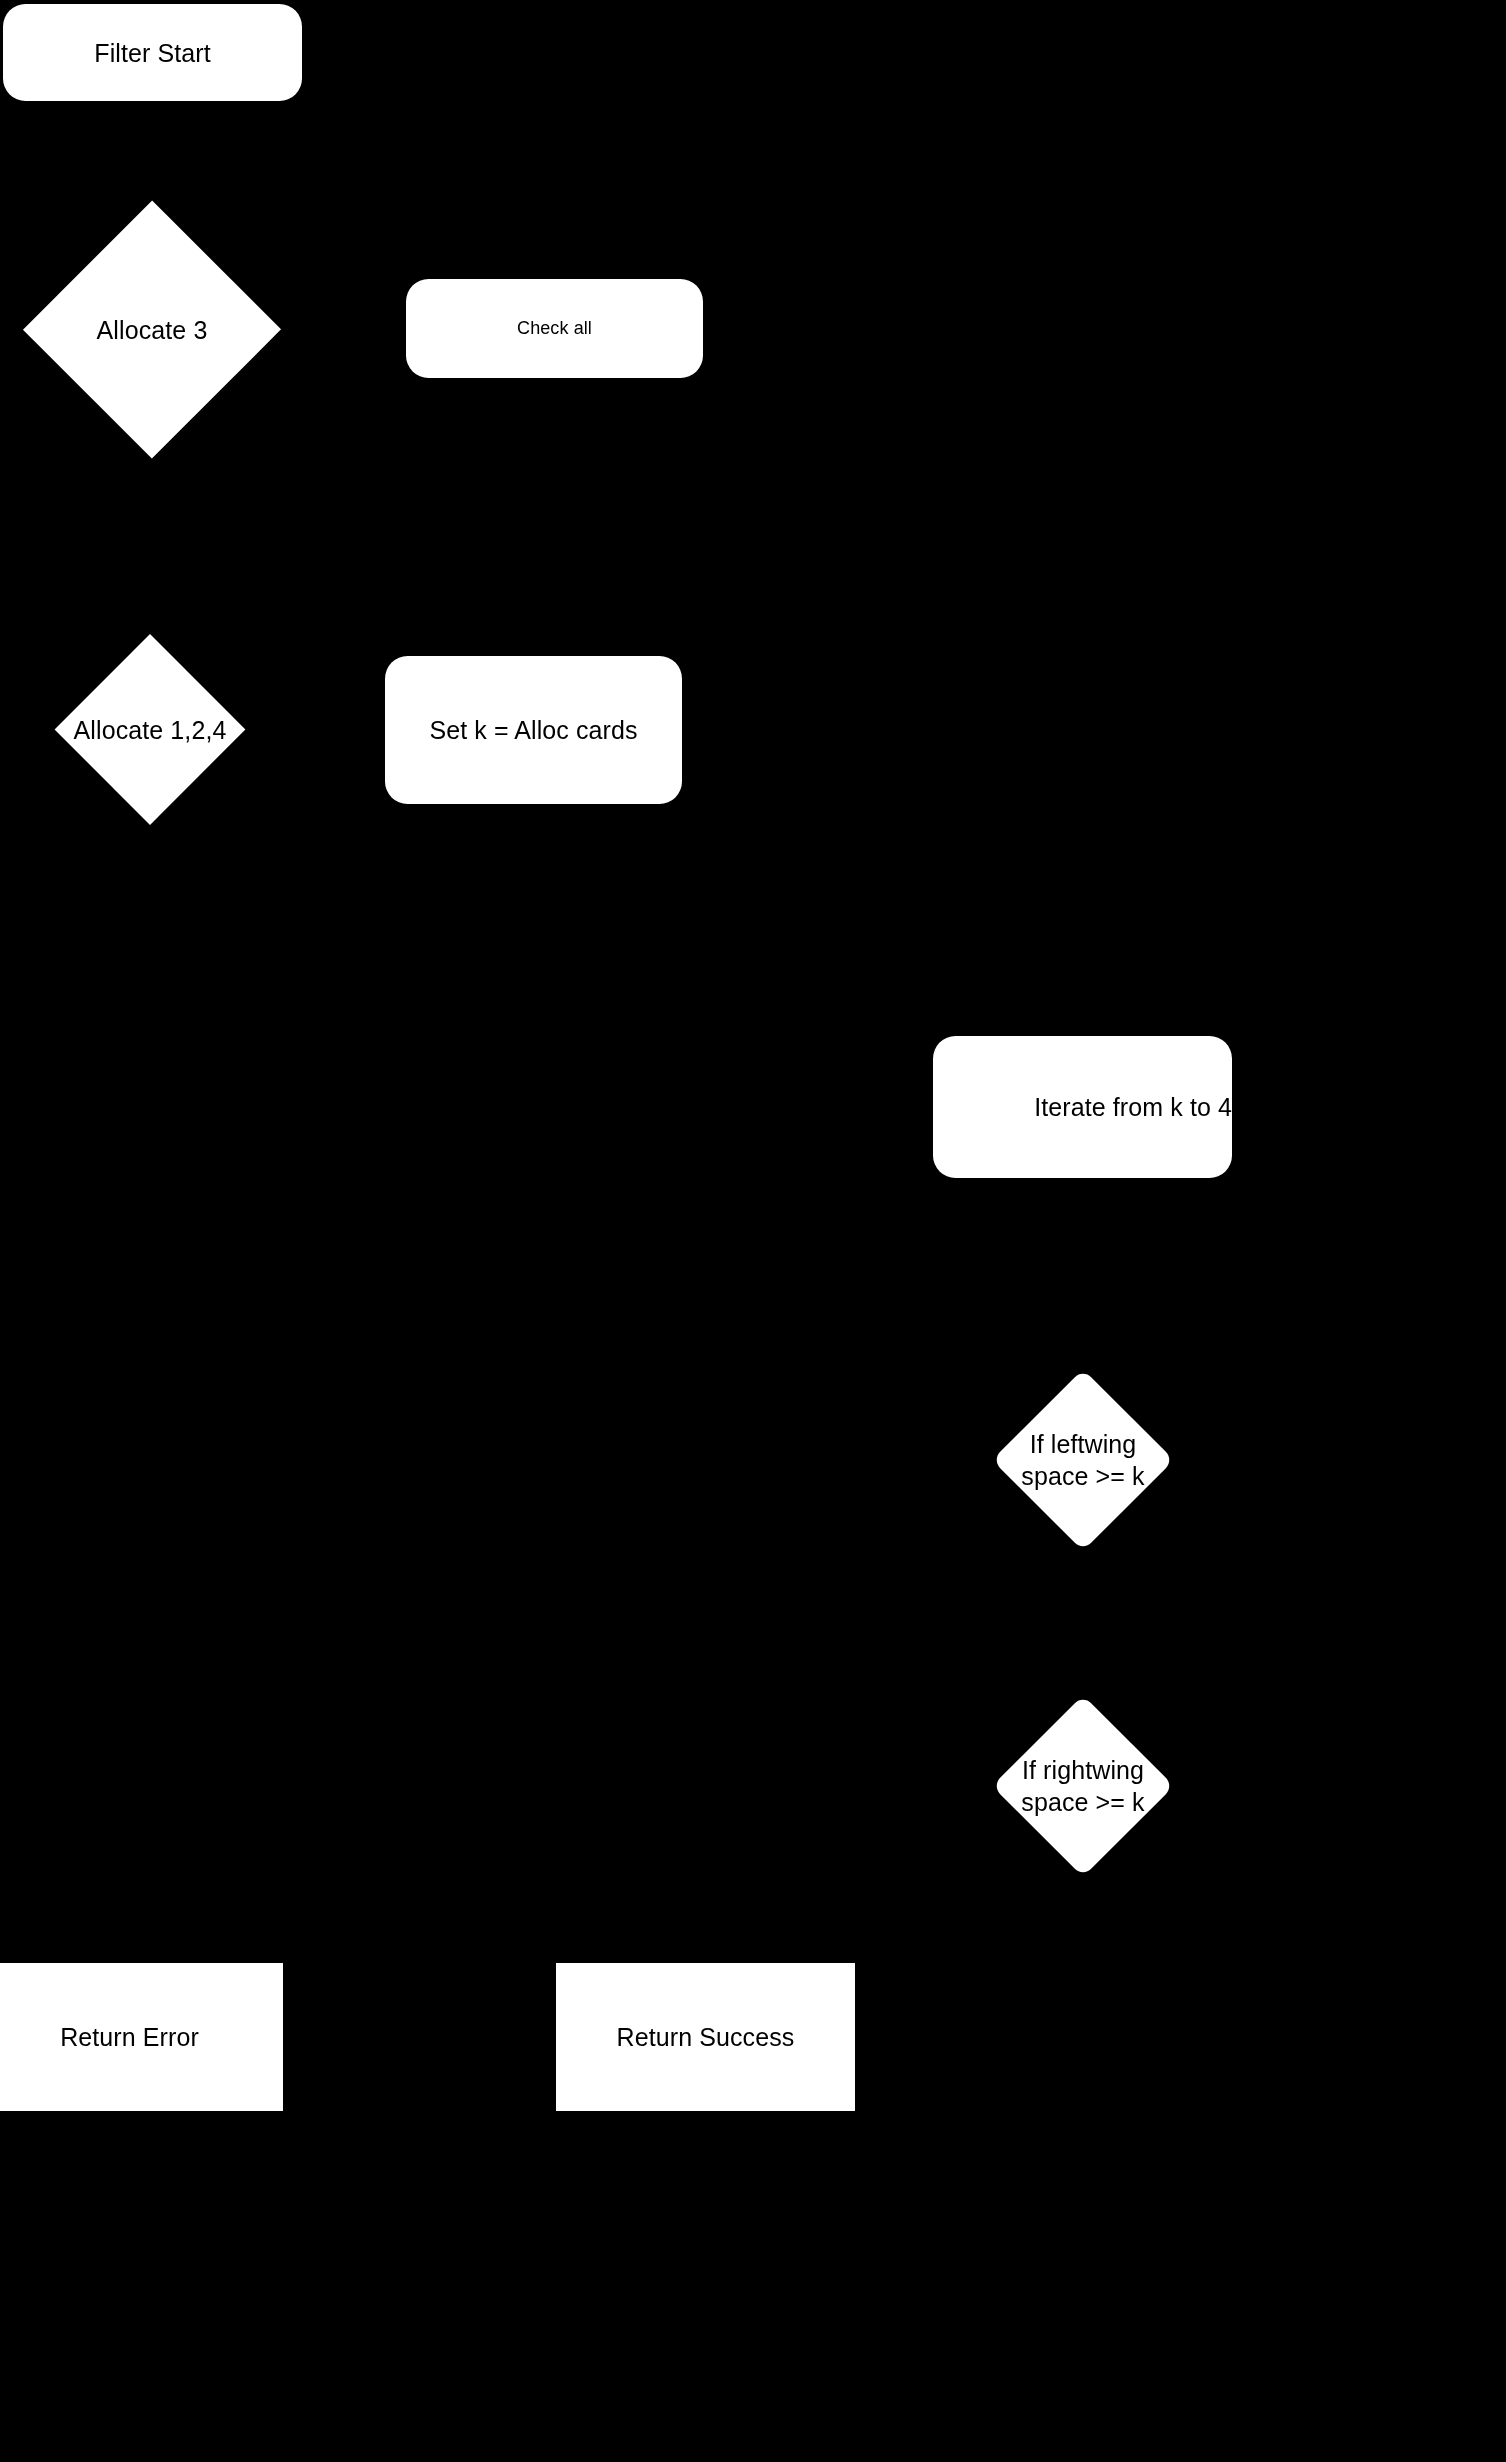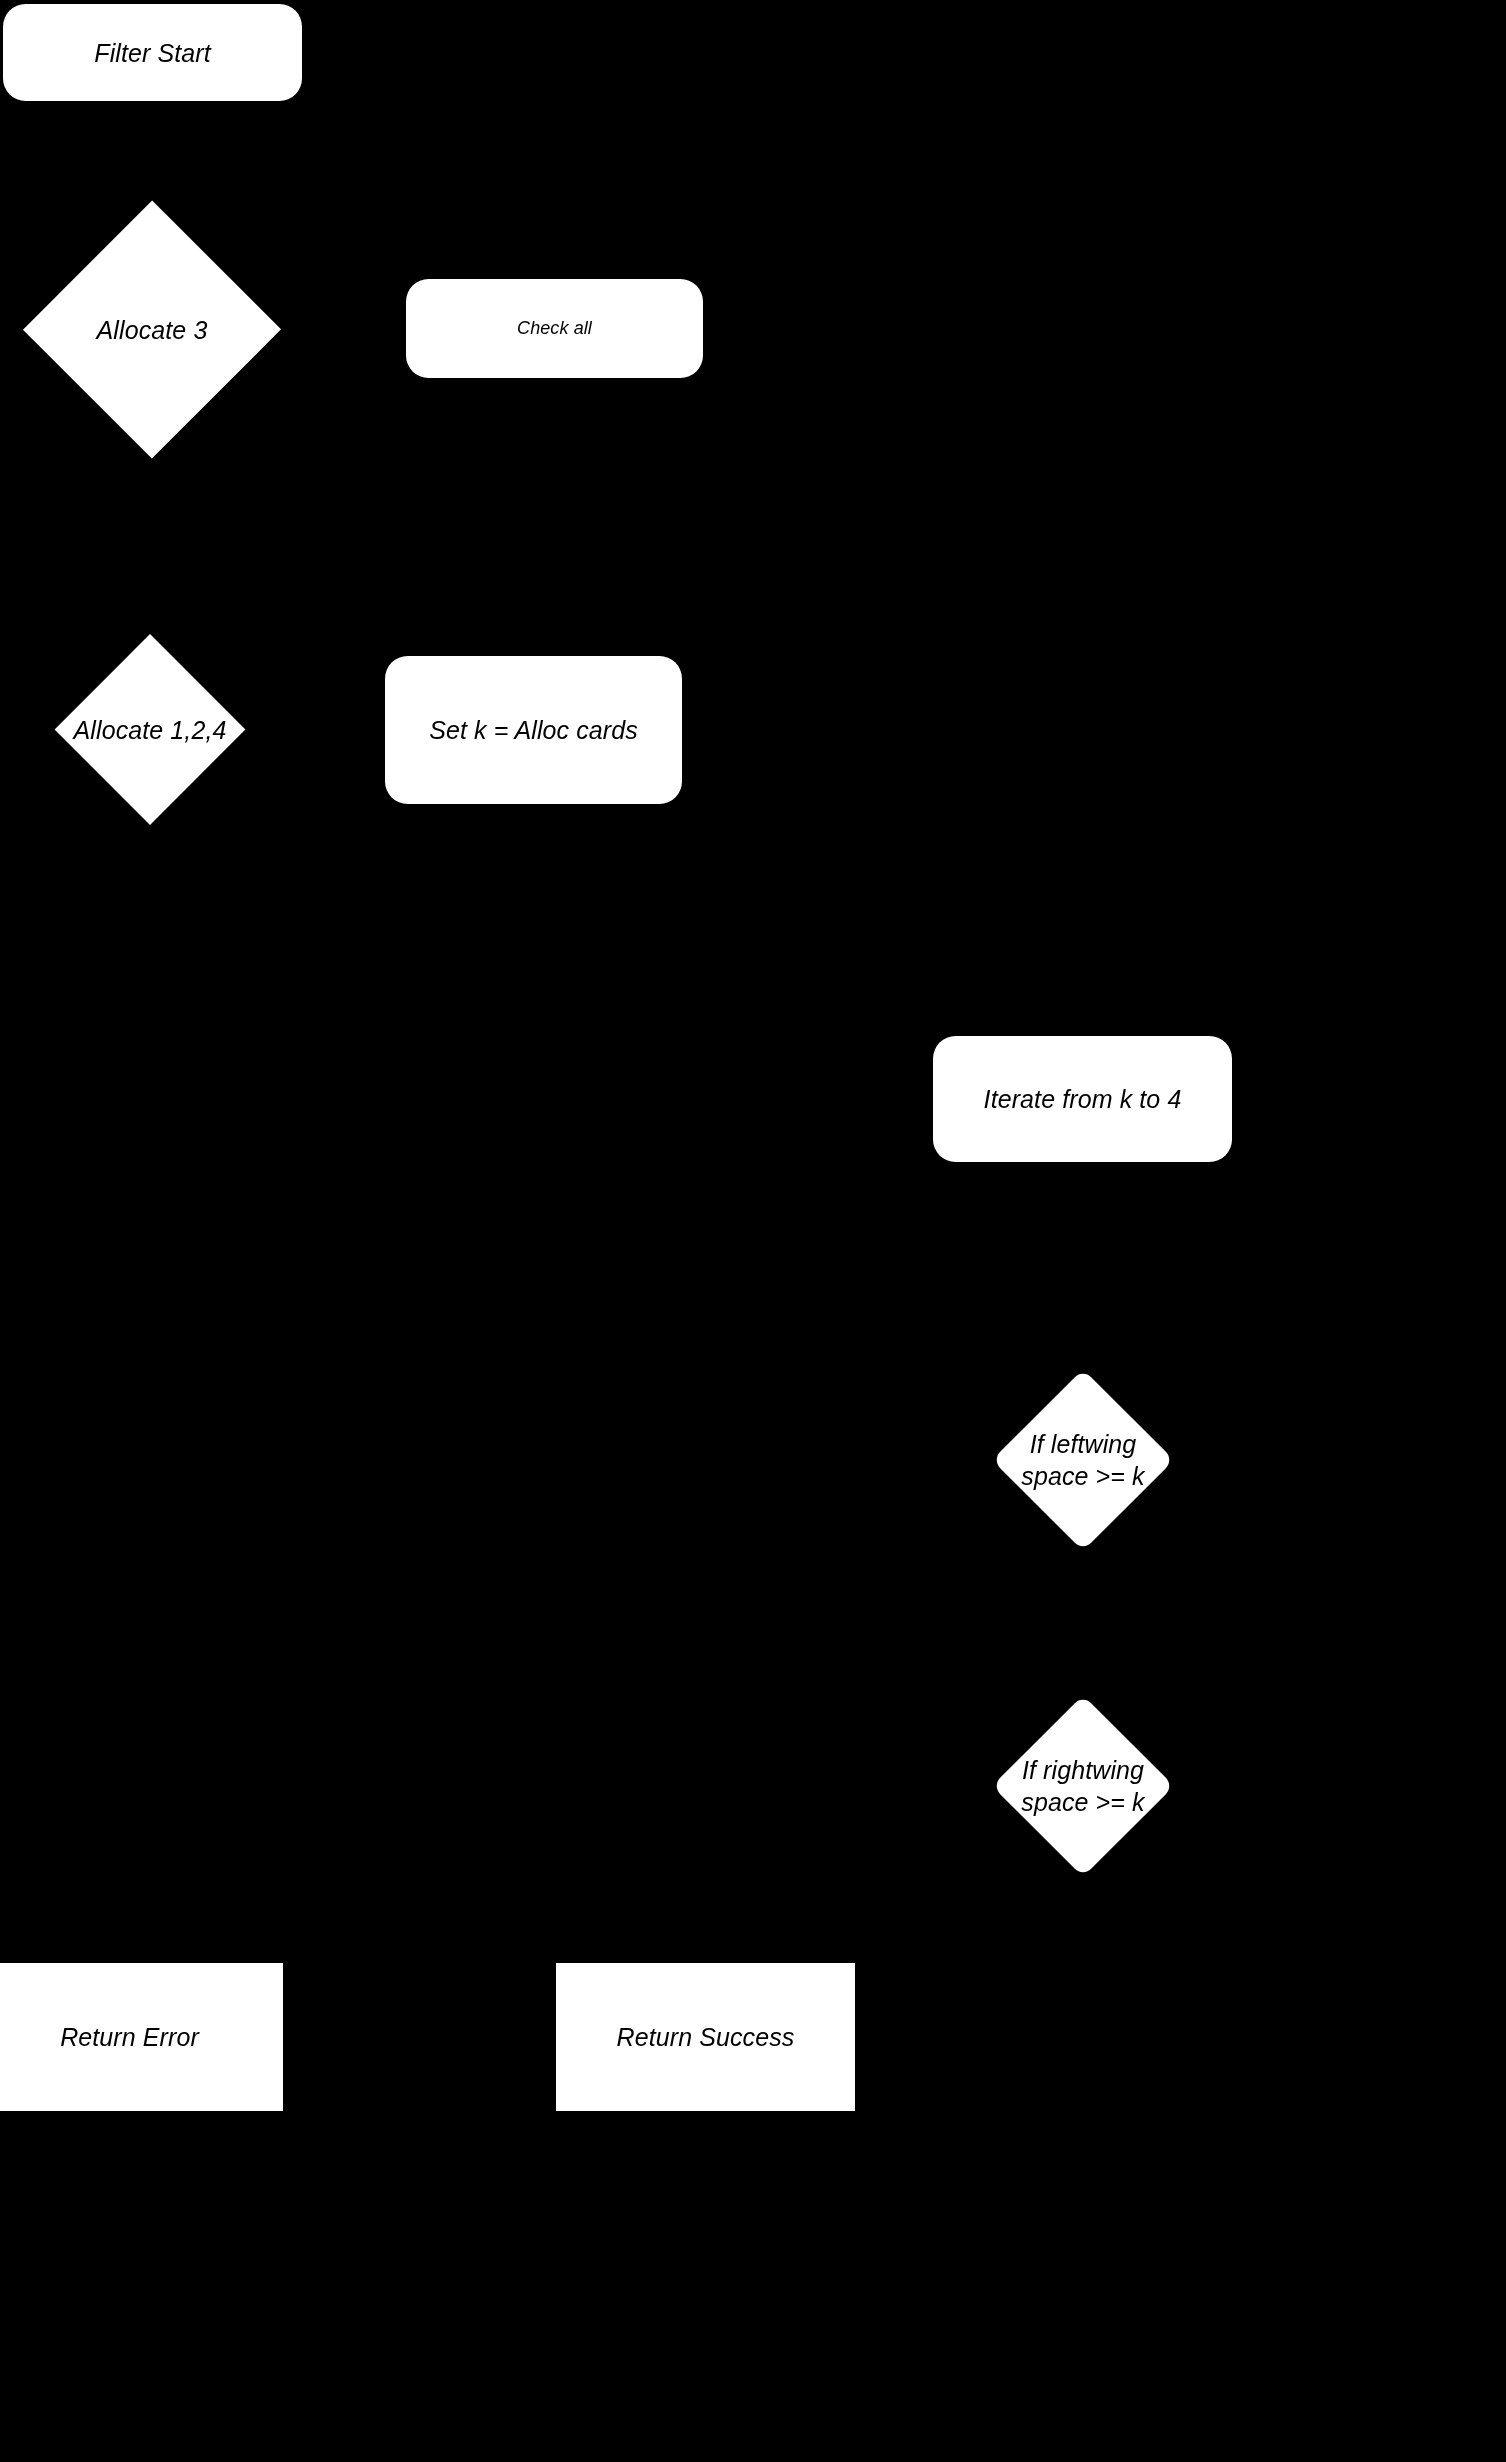--- a/index.html
+++ b/index.html
@@ -22,21 +22,20 @@
     top: 0;
     width: 1507px;
     height: 2462px;
     background: #000000;
   }
 
   
   .node {
     position: absolute;
     box-sizing: border-box;
-    font-style: italic;
   }
 
   
   .shape-rounded-rect {
     background: #ffffff;
     border-radius: 22.6px;
     display: flex;
     align-items: center;
     justify-content: center;
   }
@@ -102,21 +101,21 @@
 
   <div class="node shape-diamond" style="left:55px; top:631px; width:190px; height:197px;">
     <div class="diamond-fill" style="transform:rotate(45deg) scale(0.71,0.685);"></div>
     <span class="label" style="font-size:25px;">Allocate 1,2,4</span>
   </div>
 
   <div class="node shape-rounded-rect" style="left:385px; top:656px; width:297px; height:148px;">
     <span class="label" style="font-size:25px;">Set k = Alloc cards</span>
   </div>
 
-  <div class="node shape-rounded-rect" style="left:933px; top:1036px; width:299px; height:126px;">
+  <div class="node shape-rounded-rect" style="left:933px; top:1036px; width:299px; height:142px;justify-content:flex-end;">
     <span class="label" style="font-size:25px;">Iterate from k to 4</span>
   </div>
 
   <div class="node shape-diamond rounded" style="left:992px; top:1369px; width:182px; height:182px;">
     <div class="diamond-fill" style="transform:rotate(45deg) scale(0.707,0.707);"></div>
     <span class="label wrap" style="font-size:25px; width:189px;"><span>If leftwing</span><br><span>space &gt;= k</span></span>
   </div>
 
   <div class="node shape-diamond rounded" style="left:992px; top:1695px; width:182px; height:182px;">
     <div class="diamond-fill" style="transform:rotate(45deg) scale(0.707,0.707);"></div>

